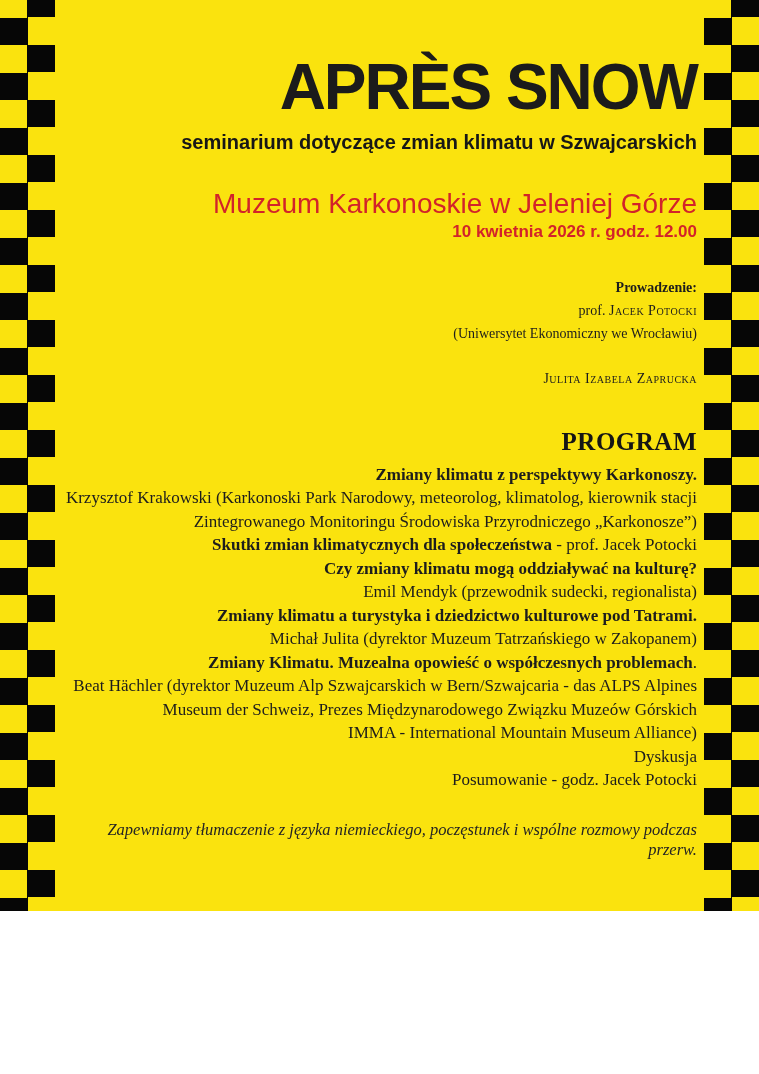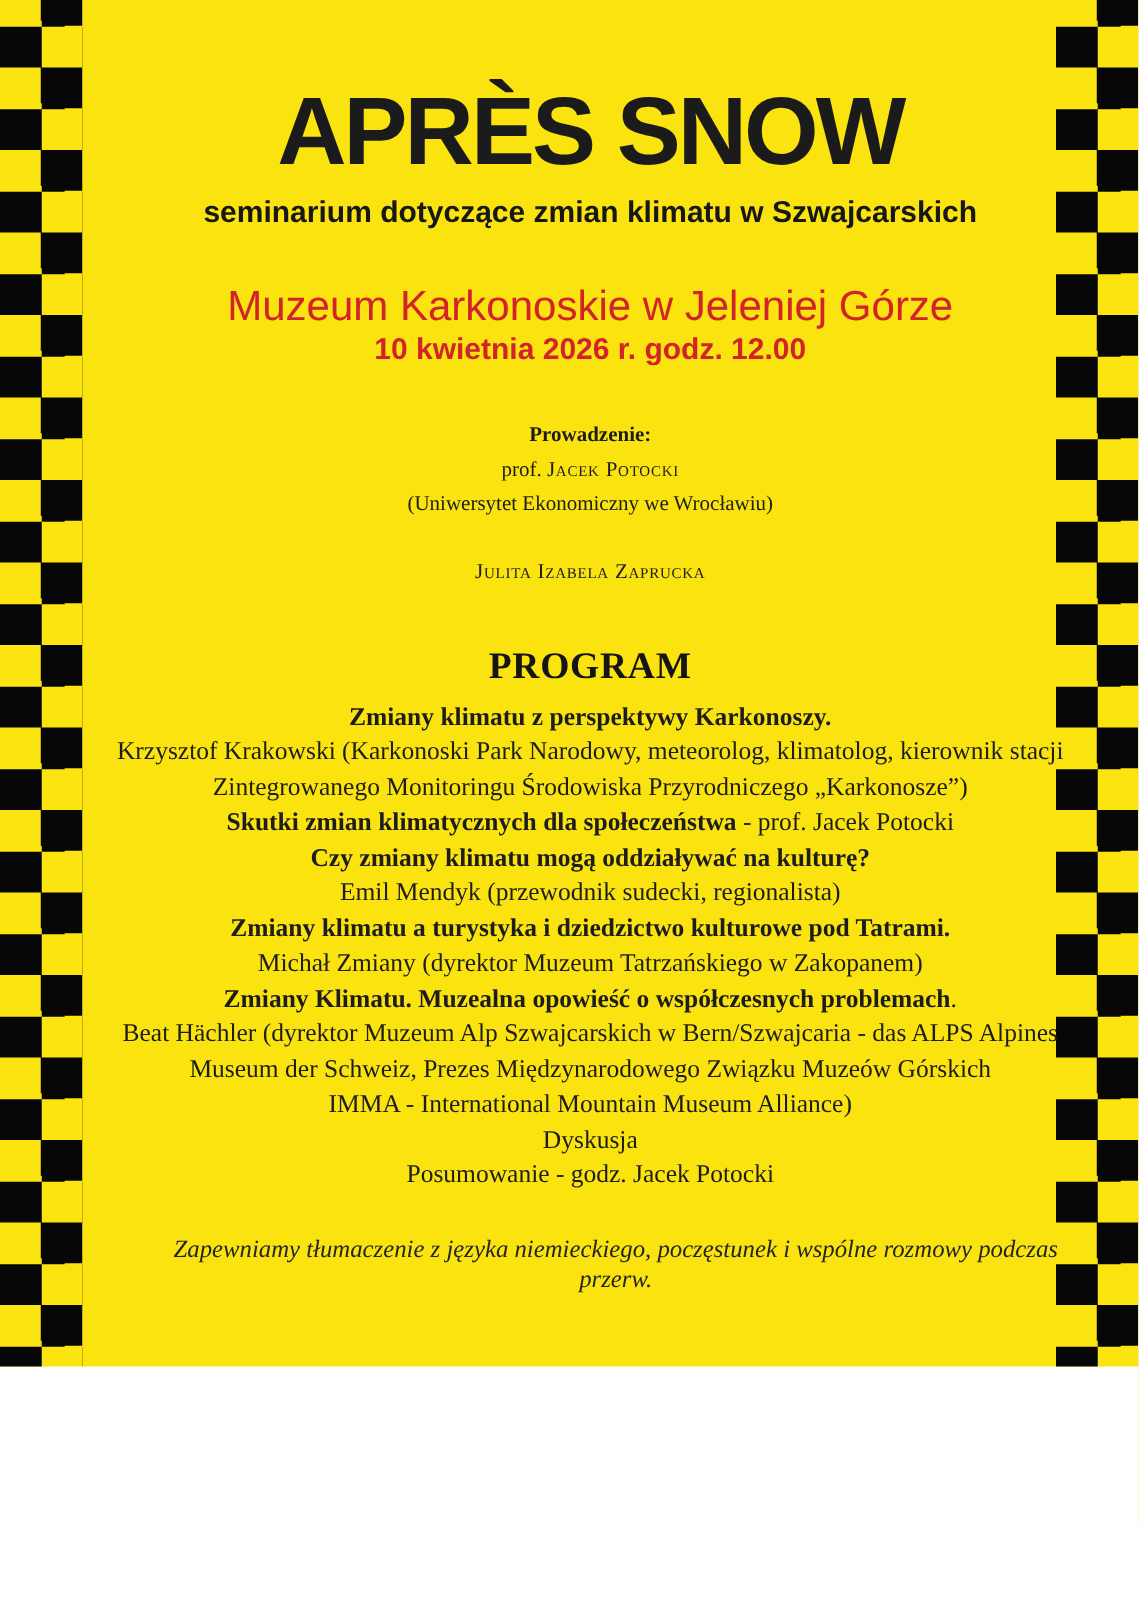--- a/index.html
+++ b/index.html
@@ -4,25 +4,25 @@
 <style>
   html,body{margin:0;padding:0;background:#fff;}
   .poster{position:relative;width:759px;height:1074px;background:#ffffff;overflow:hidden;
           font-family:"Liberation Sans",sans-serif;}
   .yellow-area{position:absolute;left:0;top:0;width:759px;height:911px;background:#FAE30E;}
   .checker{position:absolute;top:0;width:55px;height:911px;
            background-image:repeating-conic-gradient(#060606 0% 25%, transparent 0% 50%);
            background-size:55px 55px;background-position:0 -10px;}
   .checker.left{left:0;}
   .checker.right{right:0;}
-  .content{position:absolute;left:69px;top:0;width:649px;text-align:center;color:#161616;}
+  .content{position:absolute;left:48px;top:0;width:649px;text-align:right;color:#161616;}
   .title{margin-top:54px;font-size:64px;font-weight:700;letter-spacing:-2px;line-height:1.06;color:#1b1b1b;}
   .subtitle{margin-top:8px;font-size:20px;font-weight:700;line-height:25px;color:#171717;}
   .venue{margin-top:34px;font-size:28px;font-weight:400;color:#D2232A;line-height:30px;}
-  .datetime{margin-top:3px;font-size:20px;font-weight:700;color:#D2232A;}
+  .datetime{margin-top:3px;font-size:17px;font-weight:700;color:#D2232A;}
   .hosts{margin-top:34px;font-family:"Liberation Serif",serif;font-size:14px;line-height:23px;color:#1d1d1d;}
   .hosts .label{font-weight:700;}
   .smallcaps{font-variant:small-caps;letter-spacing:0.5px;}
   .host-block2{margin-top:22px;}
   .program-heading{margin-top:38px;font-family:"Liberation Serif",serif;font-size:25px;font-weight:700;
                    letter-spacing:0.5px;color:#151515;}
   .program-lines{margin-top:7px;font-family:"Liberation Serif",serif;font-size:17px;line-height:23.5px;color:#1d1d1d;}
   .p-line b{font-weight:700;}
   .footer-note{margin-top:28px;font-family:"Liberation Serif",serif;font-style:italic;font-size:16.5px;color:#242424;padding-left:34px;}
   
@@ -53,21 +53,21 @@
 
     <div class="program-heading">PROGRAM</div>
     <div class="program-lines">
       <div class="p-line"><b>Zmiany klimatu z perspektywy Karkonoszy.</b><span></span></div>
       <div class="p-line"><b></b><span>Krzysztof Krakowski (Karkonoski Park Narodowy, meteorolog, klimatolog, kierownik stacji</span></div>
       <div class="p-line"><b></b><span>Zintegrowanego Monitoringu Środowiska Przyrodniczego „Karkonosze”)</span></div>
       <div class="p-line"><b>Skutki zmian klimatycznych dla społeczeństwa</b><span> - prof. Jacek Potocki</span></div>
       <div class="p-line"><b>Czy zmiany klimatu mogą oddziaływać na kulturę?</b><span></span></div>
       <div class="p-line"><b></b><span>Emil Mendyk (przewodnik sudecki, regionalista)</span></div>
       <div class="p-line"><b>Zmiany klimatu a turystyka i dziedzictwo kulturowe pod Tatrami.</b><span></span></div>
-      <div class="p-line"><b></b><span>Michał Zmiany (dyrektor Muzeum Tatrzańskiego w Zakopanem)</span></div>
+      <div class="p-line"><b></b><span>Michał Julita (dyrektor Muzeum Tatrzańskiego w Zakopanem)</span></div>
       <div class="p-line"><b>Zmiany Klimatu. Muzealna opowieść o współczesnych problemach</b><span>.</span></div>
       <div class="p-line"><b></b><span>Beat Hächler (dyrektor Muzeum Alp Szwajcarskich w Bern/Szwajcaria - das ALPS Alpines</span></div>
       <div class="p-line"><b></b><span>Museum der Schweiz, Prezes Międzynarodowego Związku Muzeów Górskich</span></div>
       <div class="p-line"><b></b><span>IMMA - International Mountain Museum Alliance)</span></div>
       <div class="p-line"><b></b><span>Dyskusja</span></div>
       <div class="p-line"><b></b><span>Posumowanie - godz. Jacek Potocki</span></div>
     </div>
 
     <div class="footer-note">Zapewniamy tłumaczenie z języka niemieckiego, poczęstunek i wspólne rozmowy podczas przerw.</div>
   </div>

